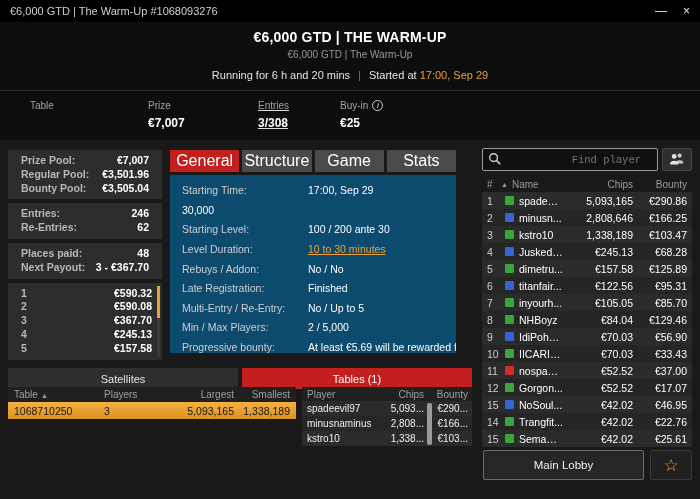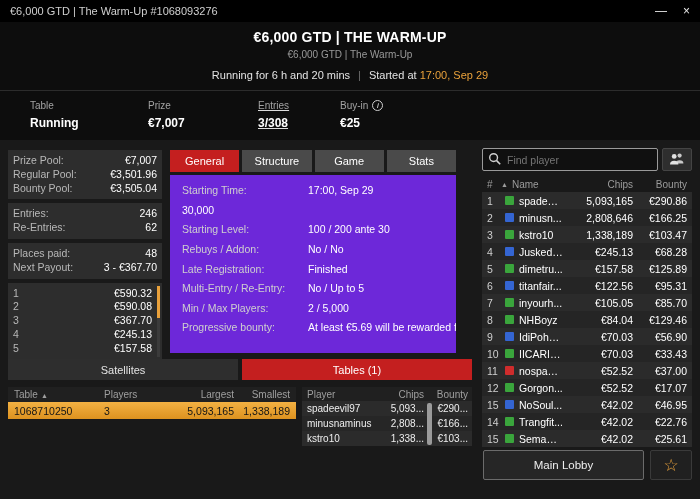--- a/index.html
+++ b/index.html
@@ -23,58 +23,58 @@
   .stat.c1{ width:118px; } .stat.c2{ width:110px; } .stat.c3{ width:82px;text-decoration:underline; }
   .stat-label { font-size:10px; color:#a3a3a3; display:flex; align-items:center; gap:4px; }
   .stat-value { font-size:12px; font-weight:bold; color:#fff; margin-top:5px; }
   .info-circle { display:inline-flex; align-items:center; justify-content:center; width:11px; height:11px; border:1px solid #cfcfcf; border-radius:50%; font-size:8px; color:#eee; font-style:italic; }
 
   
   .content { position:absolute; top:140px; left:0; right:0; bottom:0; background:#191919; }
 
   
   .prize-panel { position:absolute; left:8px; top:10px; width:154px; height:204px; display:flex; flex-direction:column; gap:4px; }
-  .section { background:#2d2d2d; padding:4px 5px; }
+  .section { background:#2d2d2d; padding:4px 13px;font-weight:bold; }
   .krow { display:flex; justify-content:space-between; font-size:10.5px; line-height:13.8px; }
   .klabel { color:#b8b8b8; }
   .kval { color:#fff; }
   .payouts { position:relative; flex:1; padding-right:10px; }
   .payout-track { position:absolute; right:2px; top:3px; bottom:3px; width:3px; background:#3b3b3b; }
   .payout-thumb { position:absolute; right:2px; top:3px; width:3px; height:32px; background:#e9a13b; }
 
   
   .tabs-bar { position:absolute; left:170px; top:10px; width:286px; height:22px; display:flex; gap:3px; }
-  .tab { flex:1; display:flex; align-items:center; justify-content:center; background:#4a4a4a; color:#fff; font-size:11px; }
+  .tab { flex:1; display:flex; align-items:center; justify-content:center; background:#4a4a4a; color:#fff; font-size:16px; }
   .tab.active { background:#c41f1f; }
-  .info-panel { position:absolute; left:170px; top:35px; width:286px; height:178px; background:#6d28d9; padding-top:6px; overflow:hidden; }
+  .info-panel { position:absolute; left:170px; top:35px; width:286px; height:178px; background:#0c4a6e; padding-top:6px; overflow:hidden; }
   .irow { display:flex; padding:2.3px 10px 2.3px 12px; }
   .ilabel { width:126px; flex:none; color:#cfcfcf; font-size:10.5px; line-height:15px; }
   .ival { color:#fff; font-size:10.5px; line-height:15px; white-space:nowrap; }
   .ival.hl { color:#e9a13b; text-decoration:underline; }
 
   
   .search-row { position:absolute; left:482px; top:8px; width:210px; display:flex; gap:4px; }
   .search-wrap { position:relative; flex:1; }
-  .search-input { width:100%; height:23px; background:#101010; border:1px solid #9a9a9a; border-radius:2px; color:#c9c9c9; font-size:10.5px; padding:0 4px 0 24px; font-family:Liberation Sans, sans-serif; outline:none; }
+  .search-input { width:100%; height:23px; background:#101010; border:1px solid #9a9a9a; border-radius:2px; color:#c9c9c9; font-size:10.5px; padding:0 16px 0 24px; font-family:Liberation Mono, monospace; outline:none;text-align:right; }
   .search-ico { position:absolute; left:6px; top:4px; }
   .people-btn { width:30px; height:23px; background:#2e2e2e; border:1px solid #444; border-radius:2px; display:flex; align-items:center; justify-content:center; }
   .list-header { position:absolute; left:482px; top:37px; width:210px; height:15px; display:flex; align-items:center; padding:0 5px; color:#9c9c9c; font-size:10px; }
   .lh-rank { width:14px; } .lh-sort { font-size:7px; color:#9c9c9c; margin-right:4px; }
   .lh-name { flex:1; } .lh-chips { width:72px; text-align:right; } .lh-bounty { width:54px; text-align:right; }
   .player-list { position:absolute; left:482px; top:52px; width:210px; }
   .prow { height:17px; display:flex; align-items:center; padding:0 5px; font-size:10.5px; background:#2b2b2b; }
   .prow:nth-of-type(even) { background:#252525; }
   .prank { width:18px; color:#cfcfcf; flex:none; }
   .pswatch { width:9px; height:9px; border-radius:1px; margin-right:5px; flex:none; background:#3aa53c; }
   .pname { flex:1; color:#fff; white-space:nowrap; overflow:hidden; text-overflow:ellipsis; }
   .pchips { width:70px; text-align:right; color:#fff; flex:none; }
   .pbounty { width:54px; text-align:right; color:#fff; flex:none; }
 
   
-  .bottom-tabs { position:absolute; left:8px; top:219px; width:464px; height:21px; display:flex; gap:4px; }
+  .bottom-tabs { position:absolute; left:8px; top:228px; width:464px; height:21px; display:flex; gap:4px; }
   .btab { flex:1; display:flex; align-items:center; justify-content:center; background:#2e2e2e; color:#e3e3e3; font-size:11px; }
   .btab.active { background:#c41f1f; color:#fff; }
 
   
   .tables-table { position:absolute; left:8px; top:247px; width:288px; }
   .tt-header { display:flex; align-items:center; height:15px; background:#202020; color:#9f9f9f; font-size:10px; }
   .tt-c1 { width:96px; padding-left:6px; } .tt-c2 { width:52px; } .tt-c3 { width:78px; text-align:right; } .tt-c4 { flex:1; text-align:right; padding-right:6px; }
   .tt-sort { font-size:7px; margin-left:3px; }
   .tt-row { display:flex; align-items:center; height:17px; background:linear-gradient(#f3b143,#dd921f); color:#151515; font-size:10.5px; }
 
@@ -110,21 +110,20 @@
       <div class="hdr-sub">€6,000 GTD | The Warm-Up</div>
       <div class="running">
         <span>Running for 6 h and 20 mins</span><span class="sep">|</span><span>Started at</span>
         <span class="orange">17:00, Sep 29</span>
       </div>
     </div>
 
     <div class="statusbar">
       <div class="stat c1">
         <div class="stat-label">Table</div>
-        <div class="stat-value">Running</div>
       </div>
       <div class="stat c2">
         <div class="stat-label">Prize</div>
         <div class="stat-value">€7,007</div>
       </div>
       <div class="stat c3">
         <div class="stat-label">Entries</div>
         <div class="stat-value">3/308</div>
       </div>
       <div class="stat">
@@ -234,20 +233,24 @@
 
         <div class="irow">
           <span class="ival">30,000</span>
         </div>
 
         <div class="irow">
           <span class="ilabel">Starting Level:</span>
           <span class="ival">100 / 200 ante 30</span>
         </div>
 
+        <div class="irow">
+          <span class="ilabel">Level Duration:</span>
+          <span class="ival hl">10 to 30 minutes</span>
+        </div>
 
         <div class="irow">
           <span class="ilabel">Rebuys / Addon:</span>
           <span class="ival">No / No</span>
         </div>
 
         <div class="irow">
           <span class="ilabel">Late Registration:</span>
           <span class="ival">Finished</span>
         </div>

